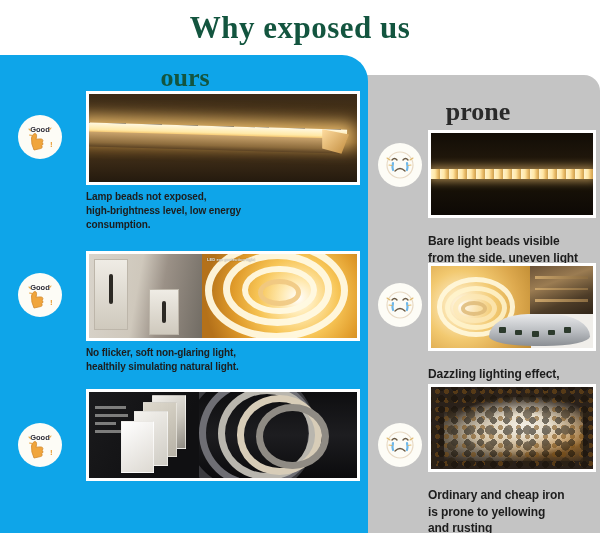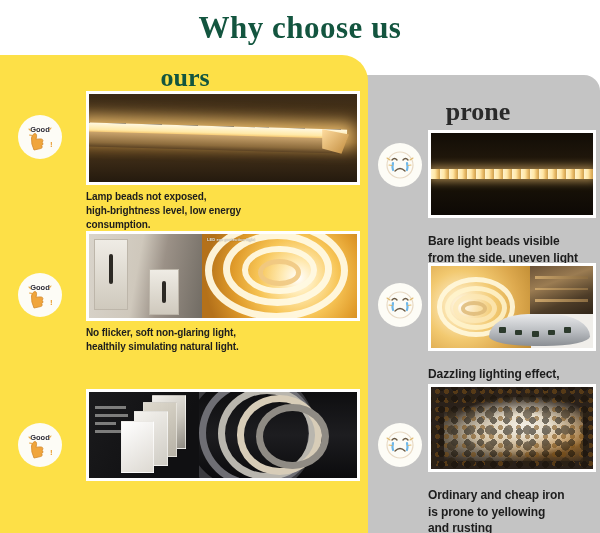--- a/index.html
+++ b/index.html
@@ -51,21 +51,21 @@
     border-top-right-radius: 16px;
   }
 
   
   .panel-ours {
     position: absolute;
     left: 0;
     top: 0;
     width: 368px;
     height: 478px;
-    background: #fde047;
+    background: #0ea5e9;
     border-top-right-radius: 26px;
   }
 
   .panel-heading {
     font-family: "Liberation Serif", serif;
     font-weight: bold;
     text-align: center;
   }
   .heading-ours {
     position: absolute;
@@ -123,21 +123,21 @@
     margin-top: 5px;
     font-size: 10px;
     font-weight: bold;
     line-height: 1.42;
     color: #1d1d1d;
     letter-spacing: -0.1px;
     white-space: pre-line;
   }
 
   .ours-row-1 { top: 36px; }
-  .ours-row-2 { top: 176px; }
+  .ours-row-2 { top: 196px; }
   .ours-row-3 { top: 334px; }
 
   .ours-row-1 .photo { height: 94px; }
   .ours-row-2 .photo { height: 90px; }
   .ours-row-3 .photo { height: 92px; }
 
   
   .card-others {
     position: absolute;
     left: 428px;
@@ -306,21 +306,21 @@
       radial-gradient(circle, #2d2212 36%, transparent 38%),
       radial-gradient(circle, #7a4f16 36%, transparent 38%);
     background-size: 13px 11px, 19px 16px, 9px 9px;
     background-position: 4px 6px, 11px 3px, 2px 9px;
     opacity: .55;
   }
 </style>
 </head>
 <body>
 
-<div class="page-title">Why choose us</div>
+<div class="page-title">Why exposed us</div>
 
 <div class="board">
 
   <div class="panel-others">
     <div class="panel-heading heading-others">prone</div>
   </div>
 
   <div class="badge badge-others-1">
     <svg viewBox="0 0 40 40">
       <circle cx="20" cy="20" r="13" fill="none" stroke="#e8d9c4" stroke-width="1.2"></circle>

